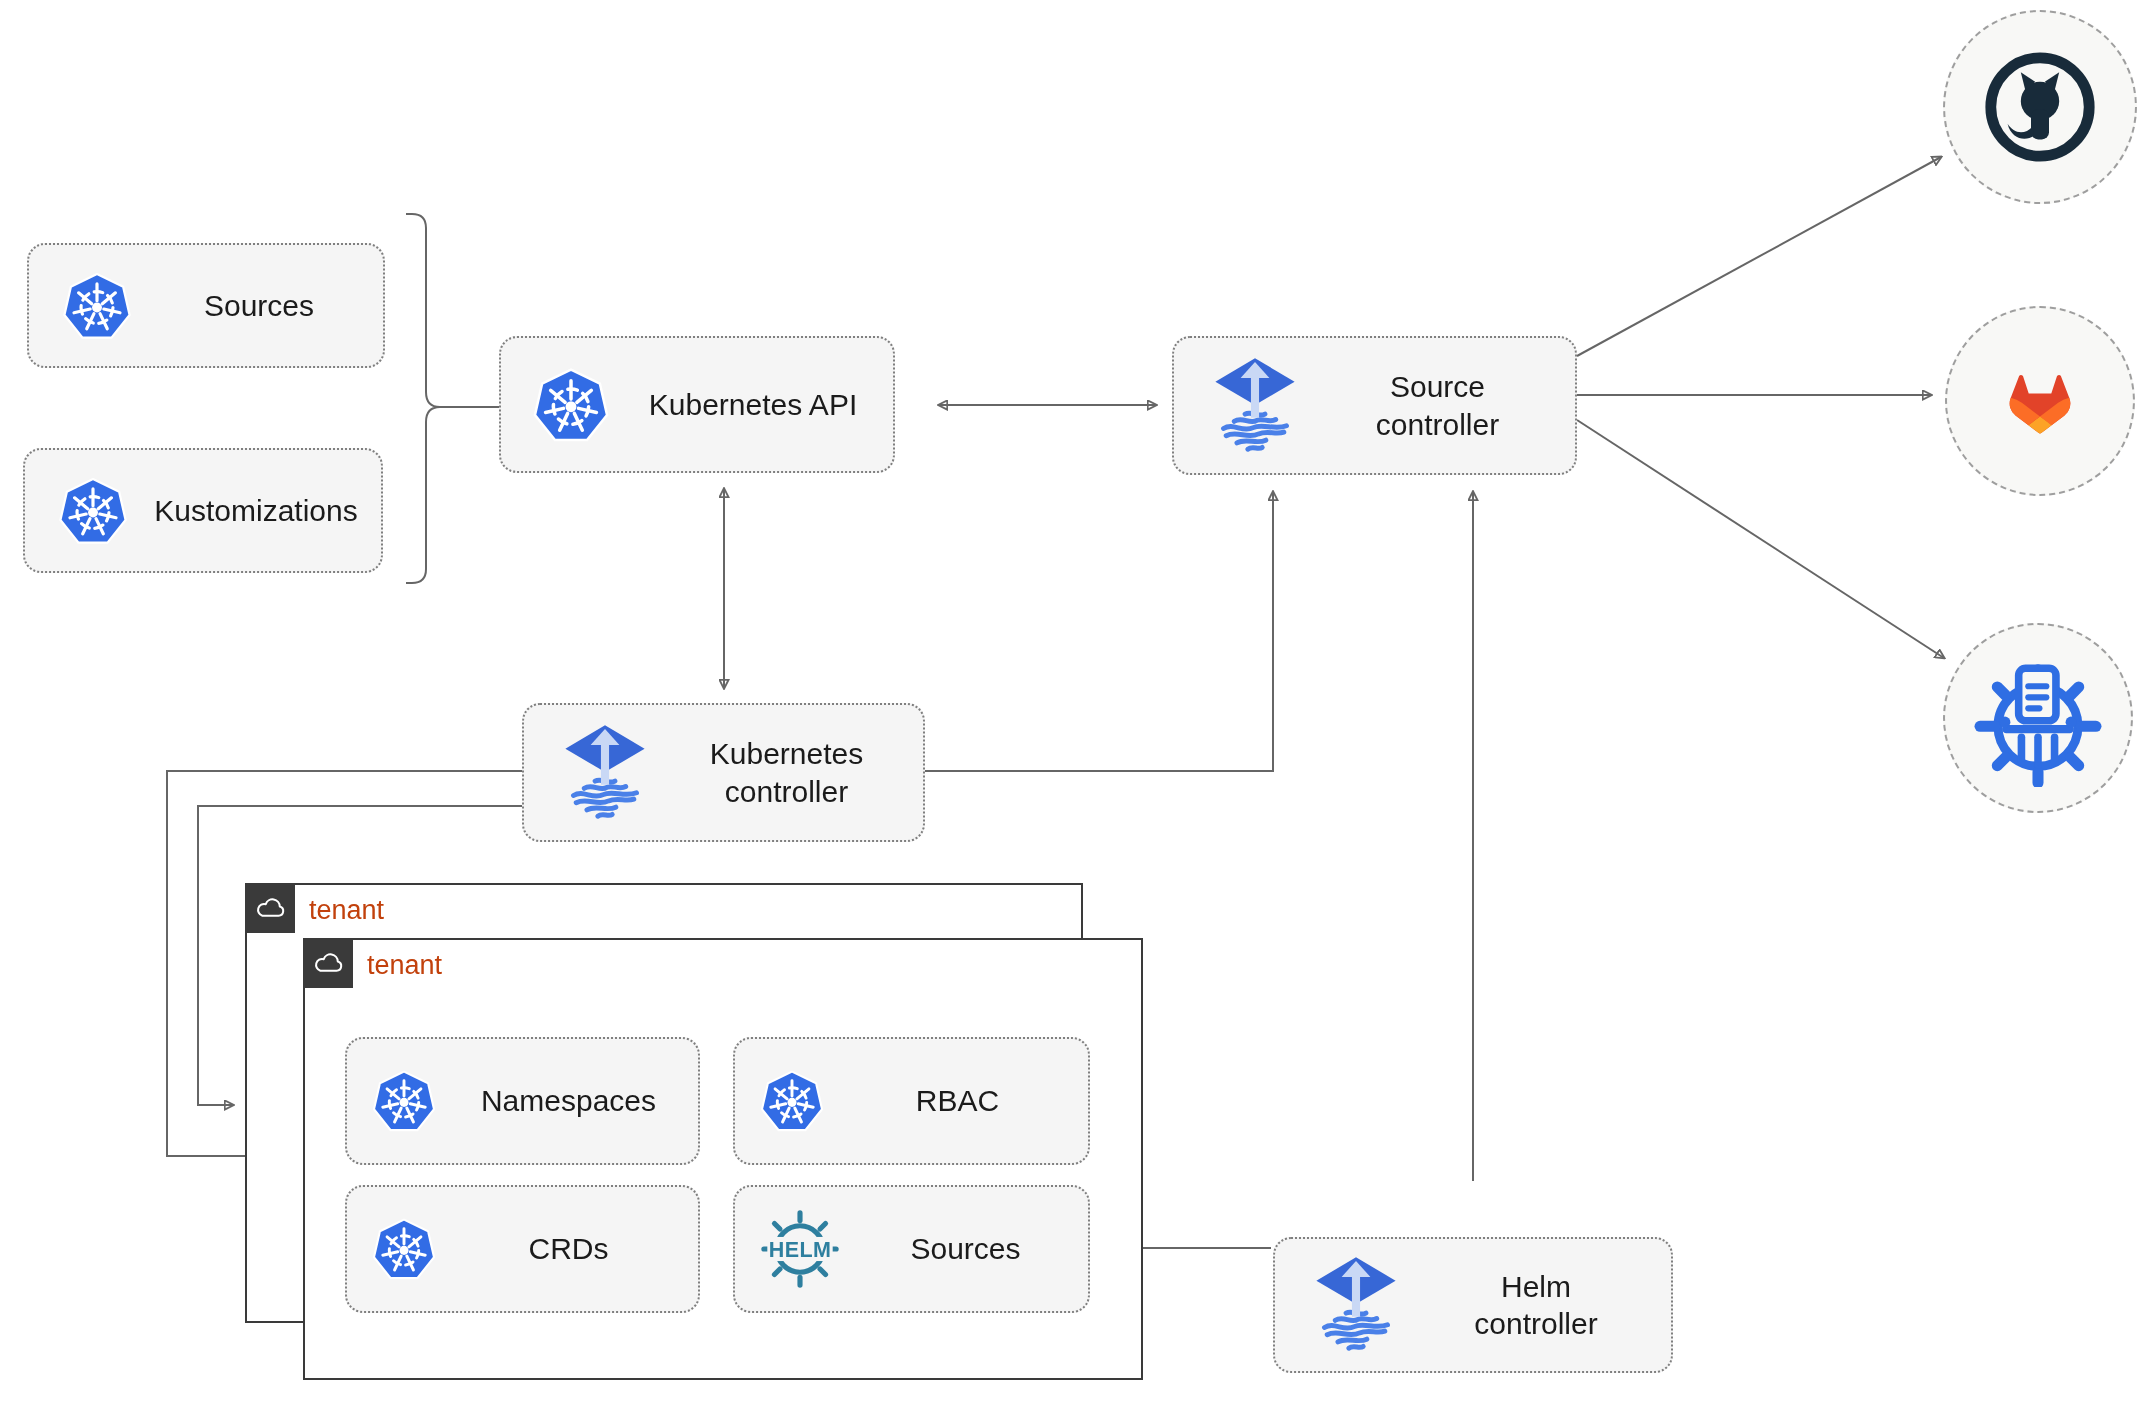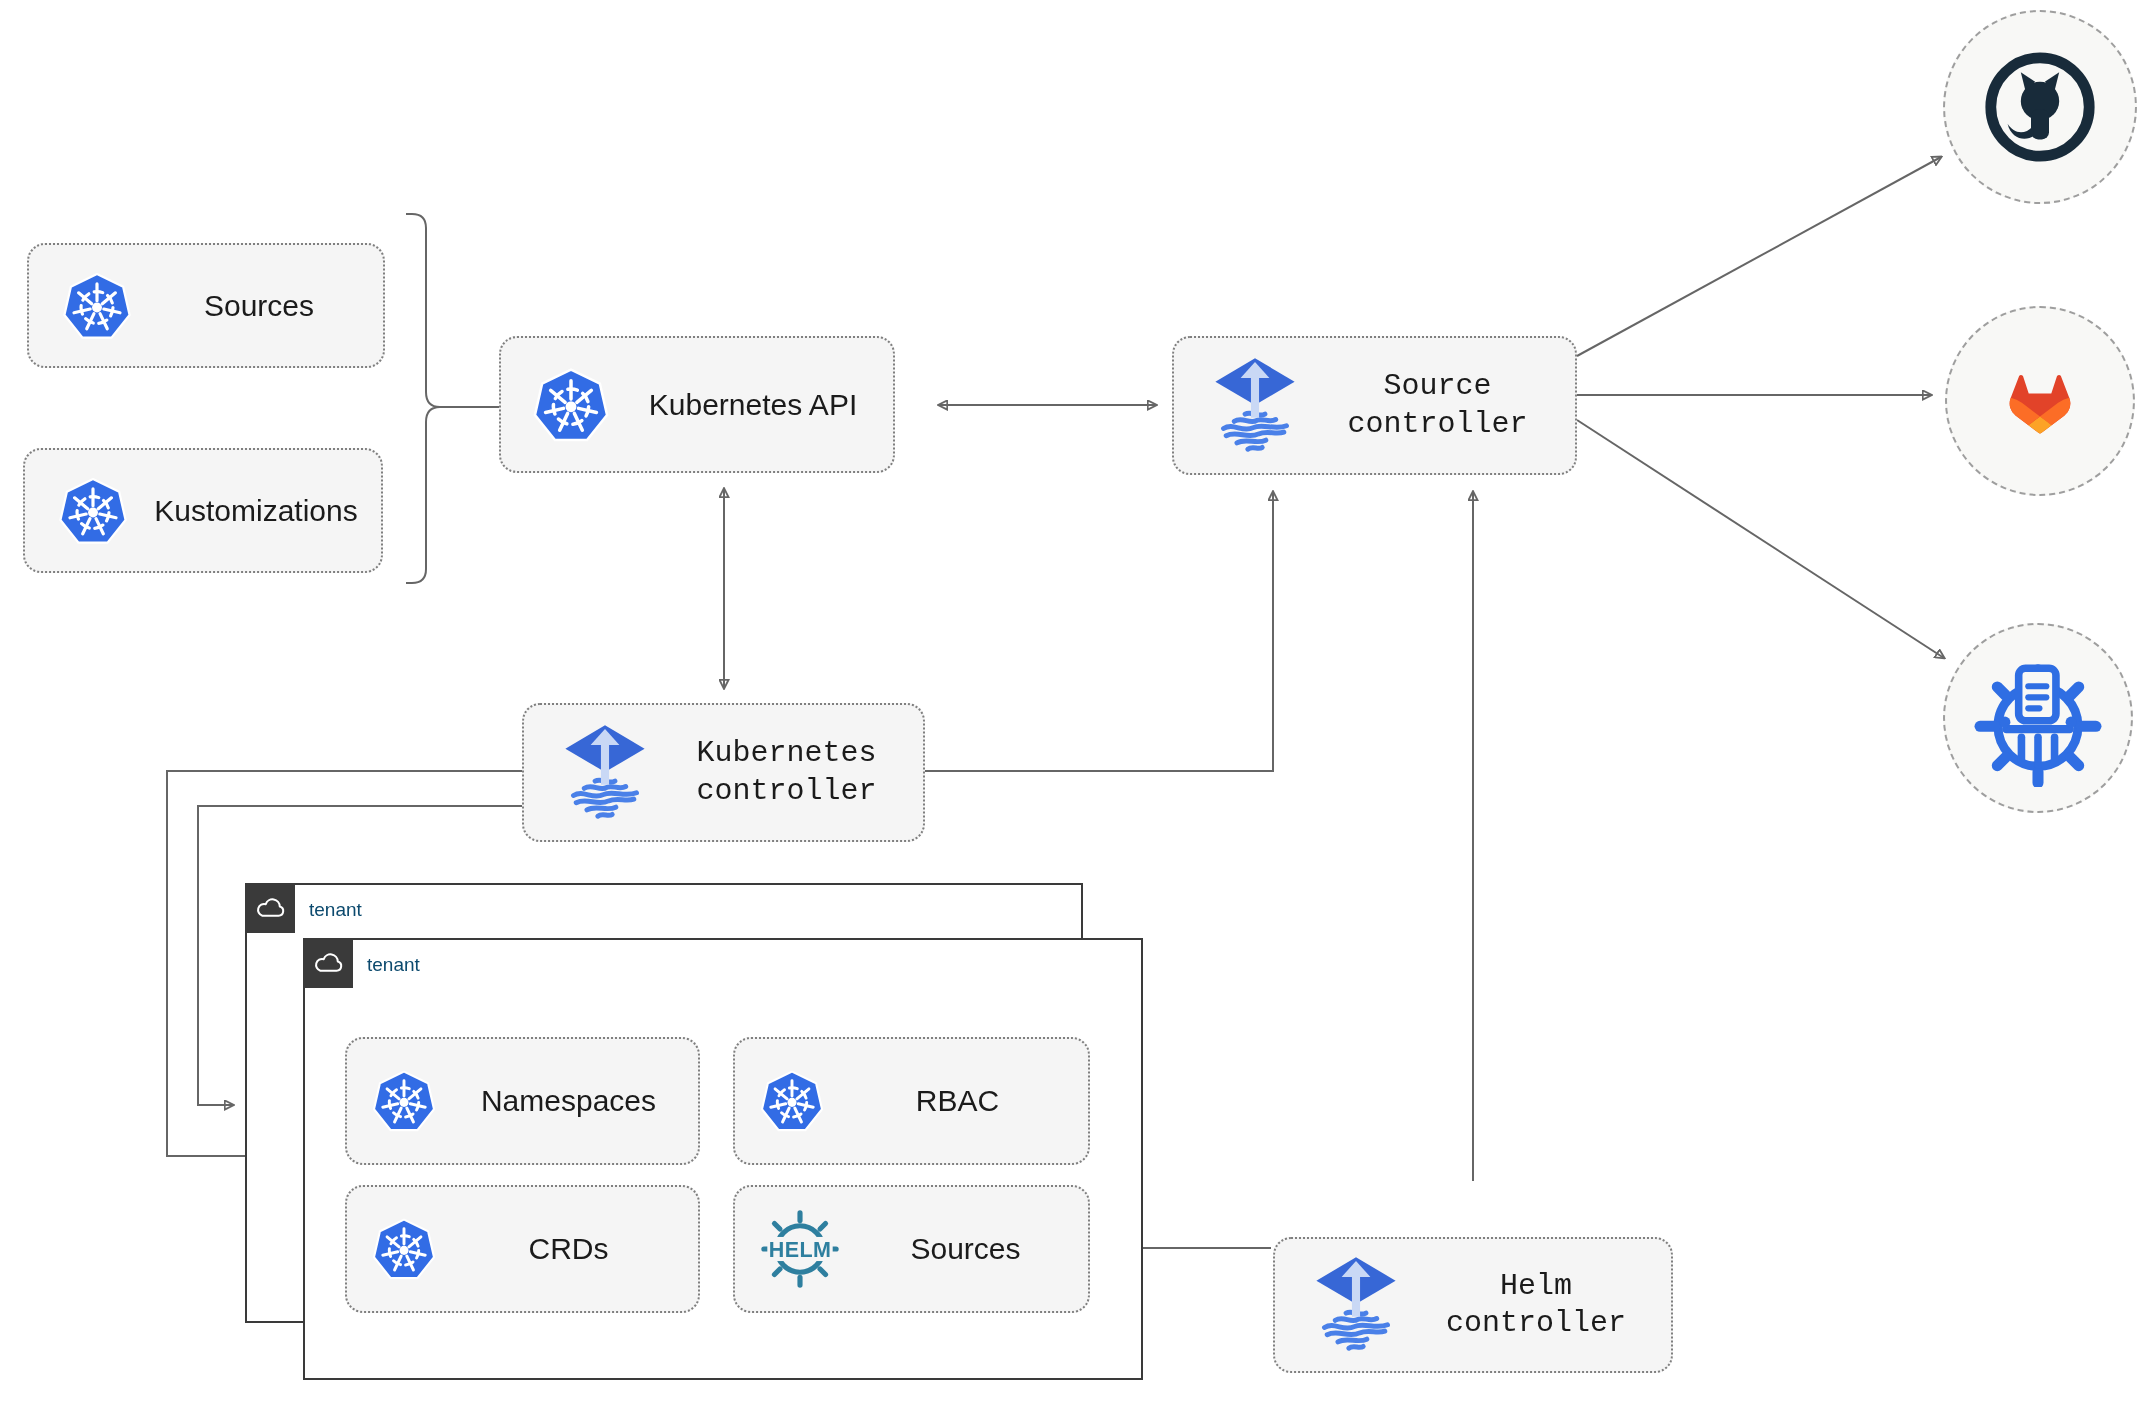--- a/index.html
+++ b/index.html
@@ -28,31 +28,31 @@
   .edges path{stroke:var(--arrow-gray);stroke-width:2;fill:none;}
   .node{
     position:absolute;z-index:3;background:var(--box-bg);
     border:2px dotted var(--box-border);border-radius:18px;
     display:flex;align-items:center;box-sizing:border-box;
   }
   .node .icon-slot{flex:0 0 auto;display:flex;align-items:center;justify-content:center;}
   .node-label{
     flex:1;text-align:center;font-size:30px;line-height:1.25;color:var(--text-dark);
   }
-  .node-label.wrap{flex:none;margin:16px auto;font-family:Liberation Mono, monospace;}
+  .node-label.wrap{flex:none;margin:16px auto;}
   .tenant{
     position:absolute;background:#ffffff;border:2px solid var(--tenant-border);
     box-sizing:border-box;z-index:2;
   }
   .tenant-corner{
     position:absolute;left:-2px;top:-2px;width:50px;height:50px;background:var(--tenant-border);
     display:flex;align-items:center;justify-content:center;
   }
   .tenant-label{
-    position:absolute;left:62px;top:0;height:50px;line-height:50px;font-size:19px;color:#0c4a6e;
+    position:absolute;left:62px;top:0;height:50px;line-height:50px;font-size:27px;color:#c2410c;
   }
   .endpoint{
     position:absolute;z-index:3;border-radius:50%;
     background:var(--circle-bg);border:2px dashed var(--circle-border);
     display:flex;align-items:center;justify-content:center;box-sizing:border-box;
   }
   
   .k8s-hepta{fill:var(--k8s-blue);stroke:#ffffff;stroke-width:3;}
   .k8s-wheel{stroke:#ffffff;fill:none;stroke-linecap:round;}
   .flux-diamond{fill:var(--flux-blue);}

